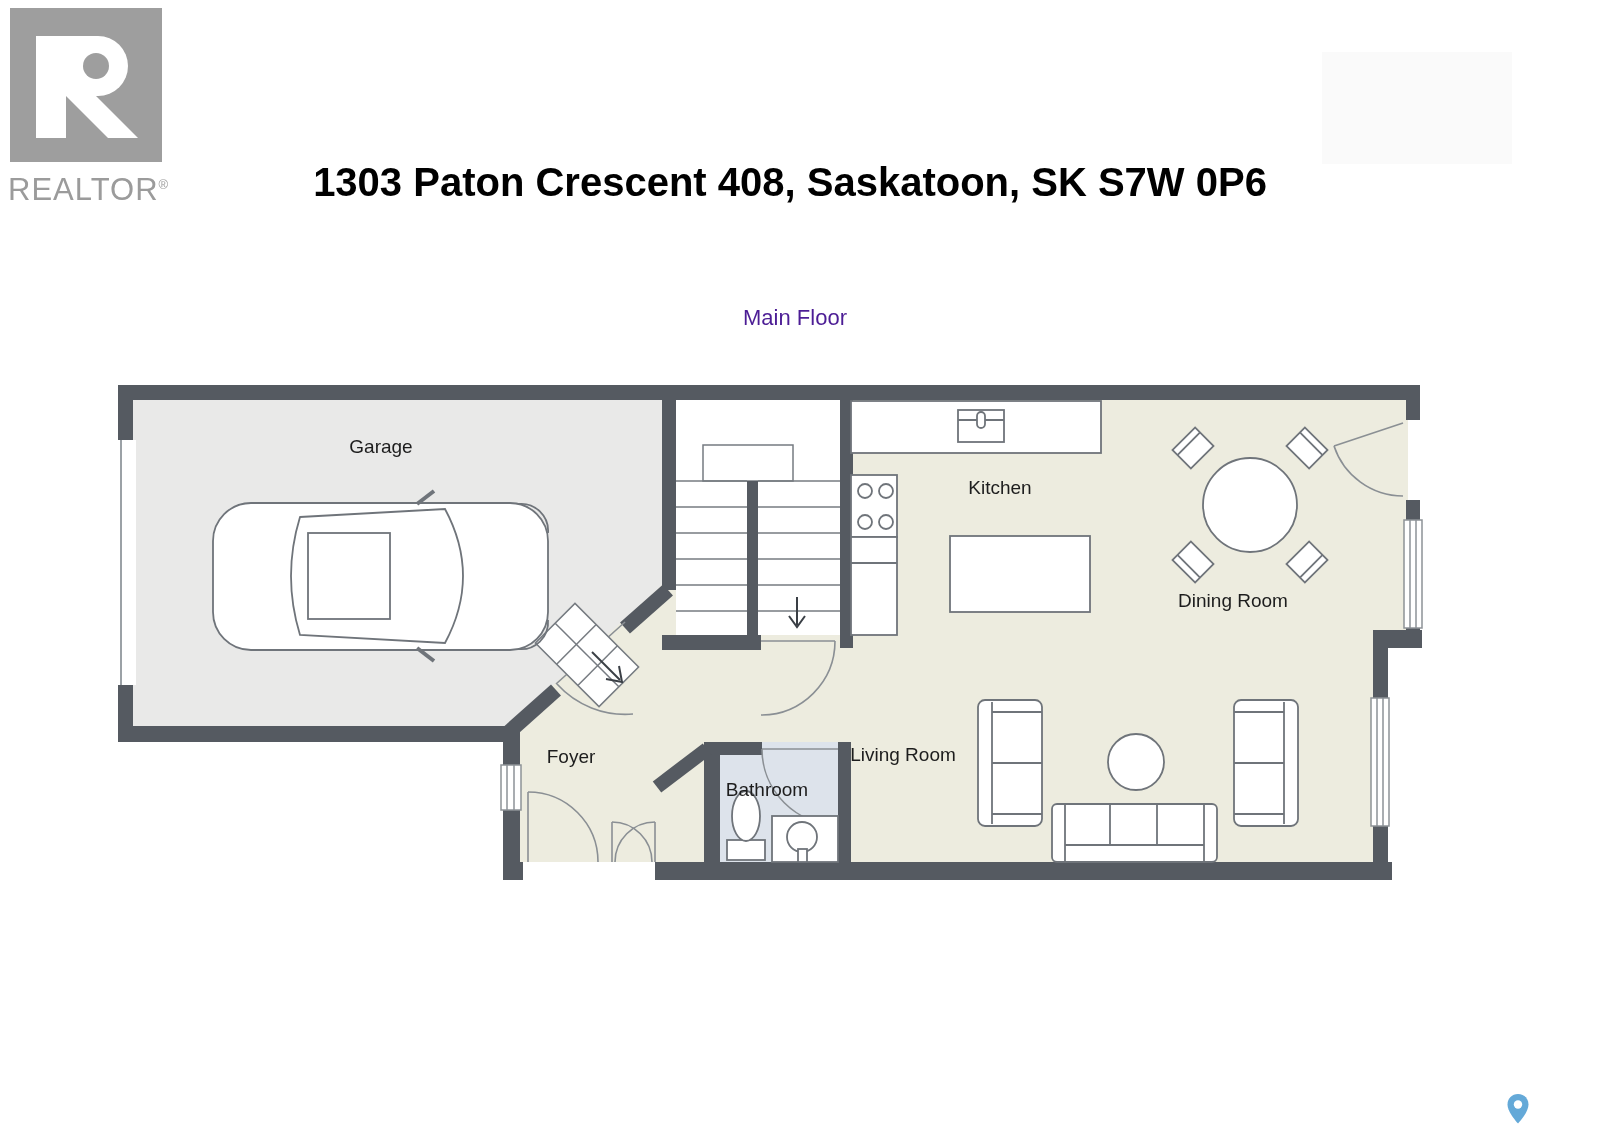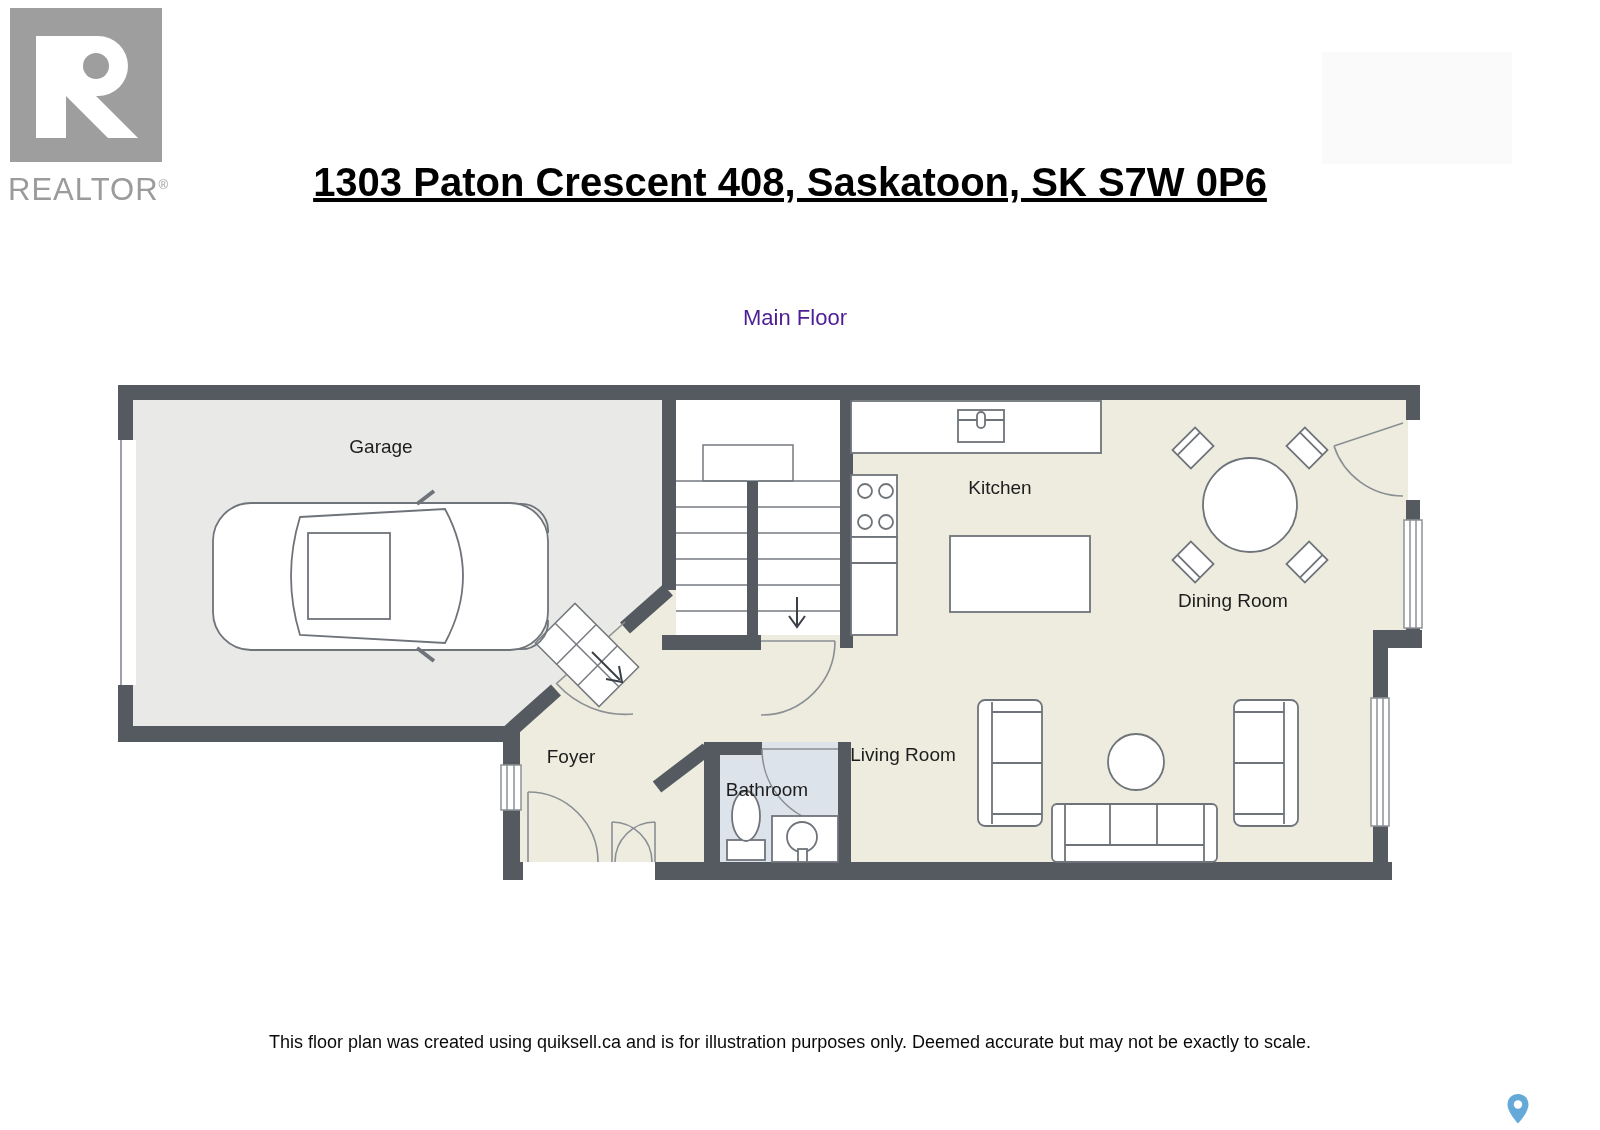--- a/index.html
+++ b/index.html
@@ -3,21 +3,21 @@
 <meta charset="utf-8">
 <style>
   html,body{margin:0;padding:0;background:#ffffff;}
   #canvas{position:relative;width:1600px;height:1130px;background:#ffffff;overflow:hidden;
           font-family:"Liberation Sans", sans-serif;padding-left:31px;}
   .abs{position:absolute;}
   #watermark{left:1322px;top:52px;width:190px;height:112px;background:#fafafa;}
   #logo-box{left:10px;top:8px;}
   #logo-word{left:8px;top:172px;width:200px;color:#9b9b9b;font-size:31px;letter-spacing:1px;}
   #logo-word sup{font-size:13px;}
-  #title{left:0;top:160px;width:1580px;text-align:center;font-size:40px;font-weight:bold;color:#000;text-decoration:underline;}
+  #title{left:0;top:160px;width:1580px;text-align:center;font-size:40px;font-weight:bold;color:#000;}
   #floor-label{left:0;top:305px;width:1590px;text-align:center;font-size:22px;color:#4c1d95;}
   #disclaimer{left:0;top:1032px;width:1580px;text-align:center;font-size:18px;color:#0a0a0a;}
   #plan-svg{left:0;top:0;}
   svg text.room{fill:#1d1d1d;font-family:"Liberation Sans",sans-serif;font-size:19px;text-anchor:middle;}
 </style>
 </head>
 <body>
 
 <div id="canvas">
 
@@ -253,20 +253,19 @@
     <g>
       <text class="room" x="381" y="453">Garage</text>
       <text class="room" x="1000" y="494">Kitchen</text>
       <text class="room" x="1233" y="607">Dining Room</text>
       <text class="room" x="903" y="761">Living Room</text>
       <text class="room" x="571" y="763">Foyer</text>
       <text class="room" x="767" y="796">Bathroom</text>
     </g>
   </svg>
 
-  <div id="disclaimer" class="abs">This floor plan was created using quiksell.ca and is for illustration purposes only. Deemed accurate but may not be exactly to scale.</div>
 
   <svg class="abs" style="left:1502px;top:1090px;" width="32" height="36" viewBox="0 0 32 36">
     <path d="M16,4 c-6,0 -10.5,4.5 -10.5,10.5 c0,8 10.5,19 10.5,19 c0,0 10.5,-11 10.5,-19 C26.5,8.5 22,4 16,4 Z" fill="#64a9d8"></path>
     <circle cx="16" cy="14.5" r="4.2" fill="#ffffff"></circle>
   </svg>
 
 </div>
 
 </body></html>

